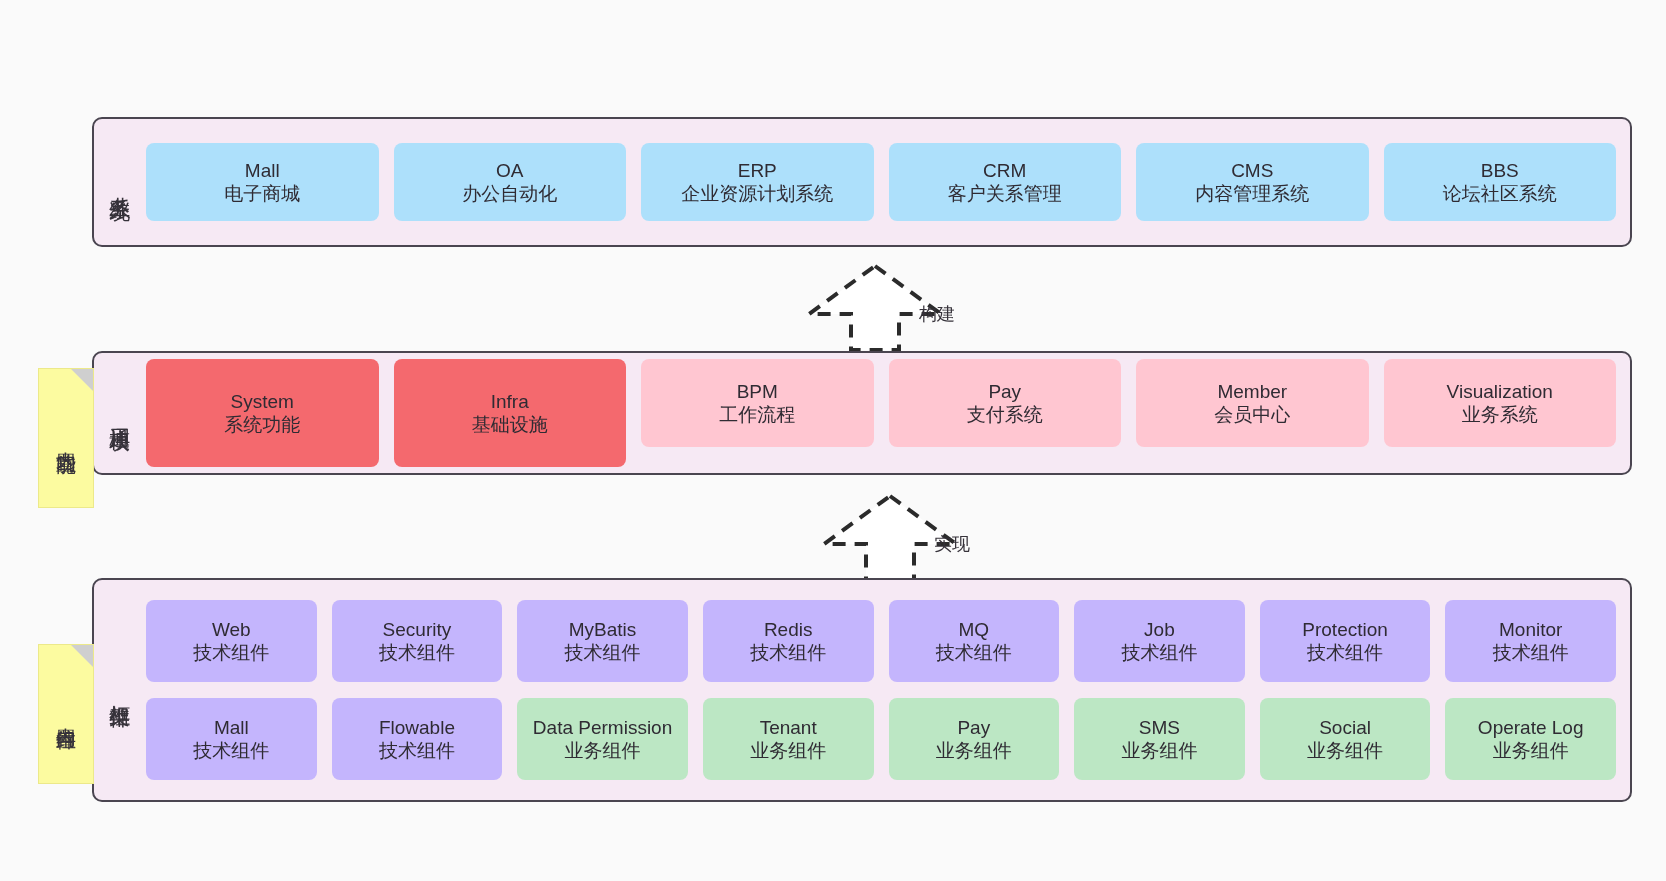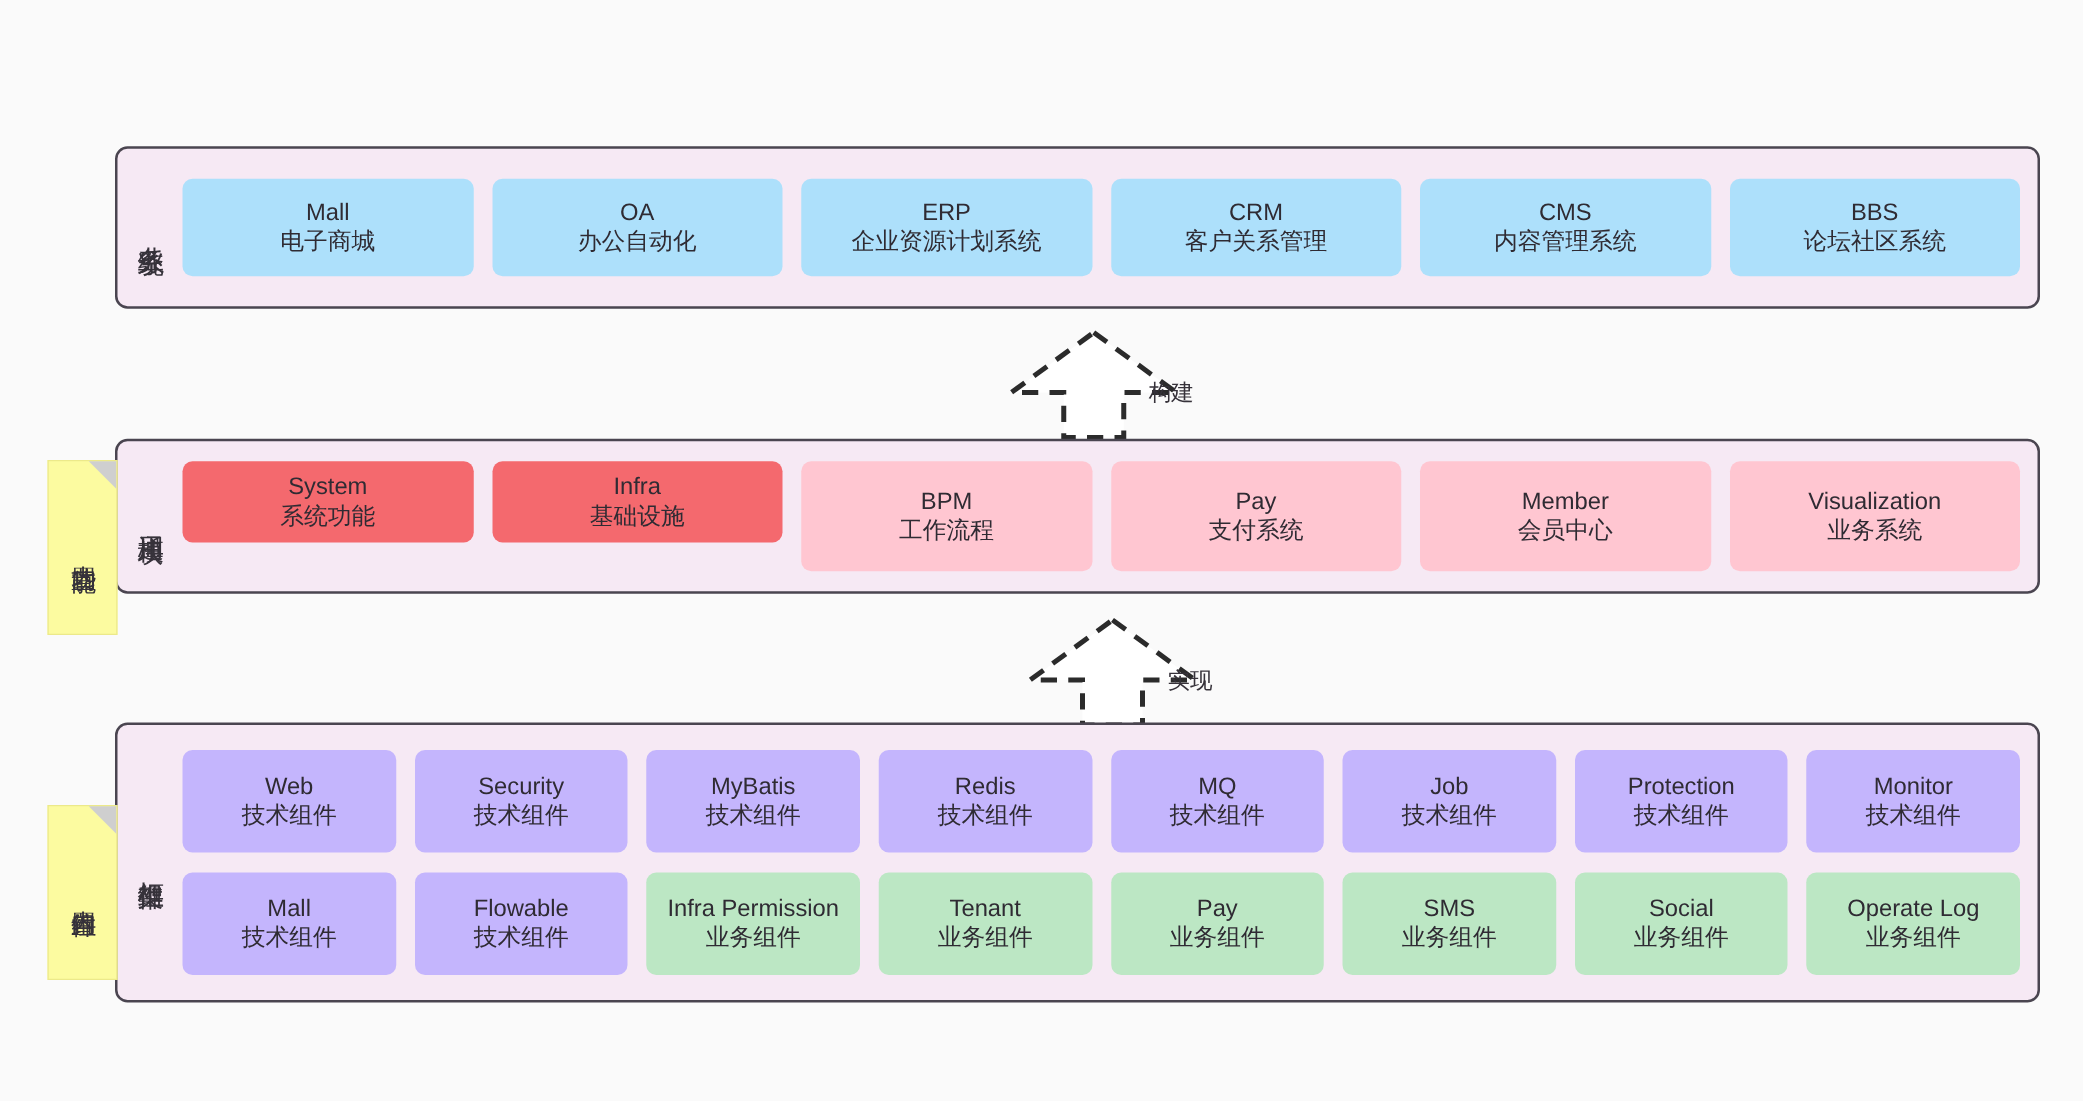--- a/index.html
+++ b/index.html
@@ -73,21 +73,21 @@
     font-size: 19px;
     line-height: 1.22;
     color: #2f2b33;
     box-sizing: border-box;
     padding: 6px 8px;
   }
   .cell .t1 { display: block; }
   .cell .t2 { display: block; }
 
   .biz      { background: #ade0fb; height: 78px; }
-  .mod-on   { background: #f4696e; height: 65px; }
+  .mod-on   { background: #f4696e; height: 108px; }
   .mod-off  { background: #ffc6d1; height: 88px; }
   .tech     { background: #c4b5fd; height: 82px; }
   .buss     { background: #bce7c4; height: 82px; }
 
   
   .note {
     position: absolute;
     background: #fcfba0;
     box-sizing: border-box;
     display: flex;
@@ -258,21 +258,21 @@
       <div class="row">
         <div class="cell tech">
           <span class="t1">Mall</span>
           <span class="t2">技术组件</span>
         </div>
         <div class="cell tech">
           <span class="t1">Flowable</span>
           <span class="t2">技术组件</span>
         </div>
         <div class="cell buss">
-          <span class="t1">Infra Permission</span>
+          <span class="t1">Data Permission</span>
           <span class="t2">业务组件</span>
         </div>
         <div class="cell buss">
           <span class="t1">Tenant</span>
           <span class="t2">业务组件</span>
         </div>
         <div class="cell buss">
           <span class="t1">Pay</span>
           <span class="t2">业务组件</span>
         </div>

